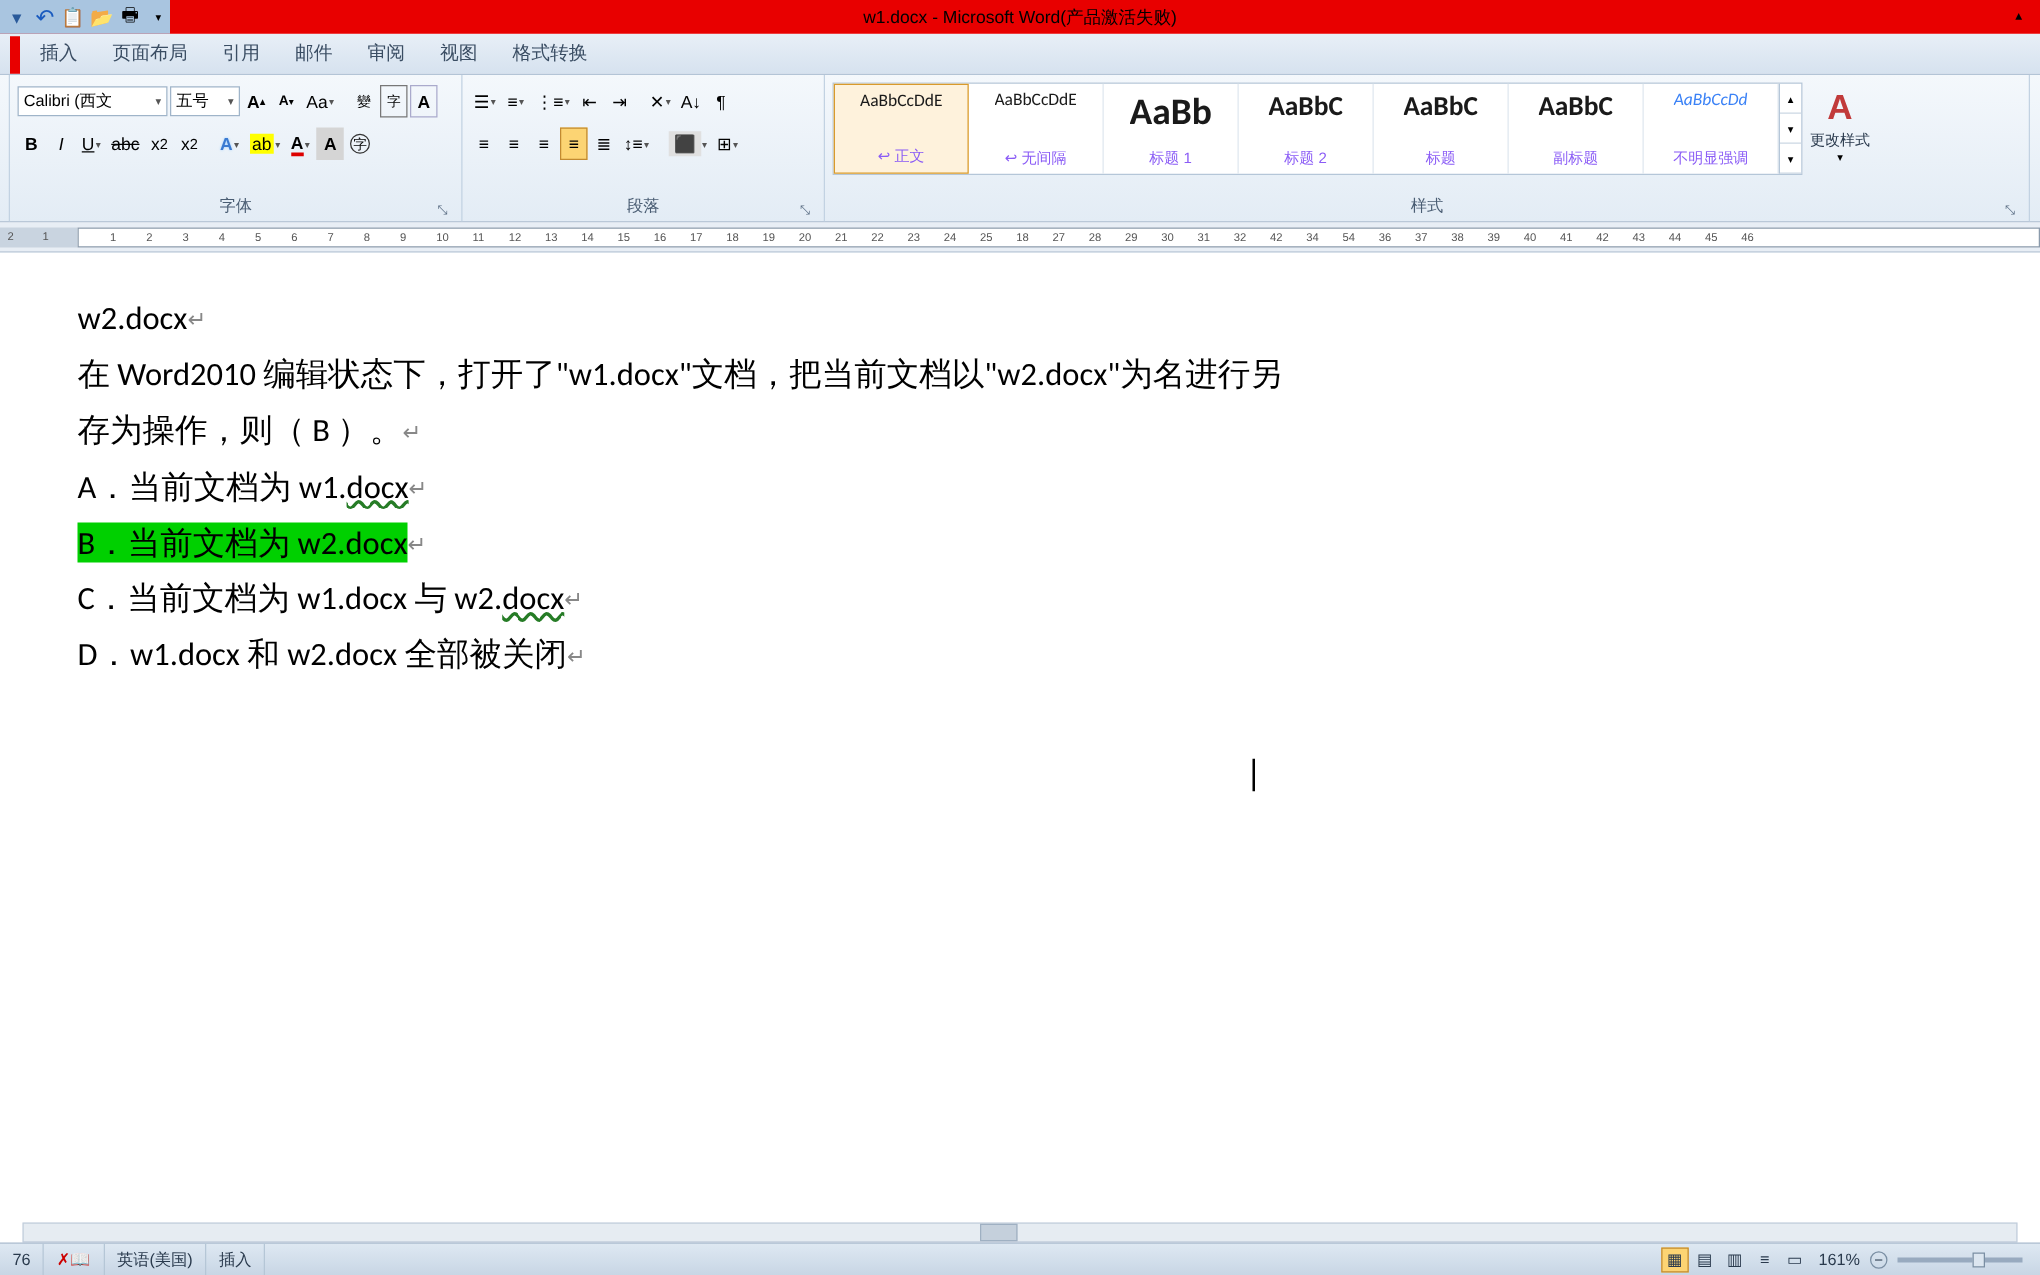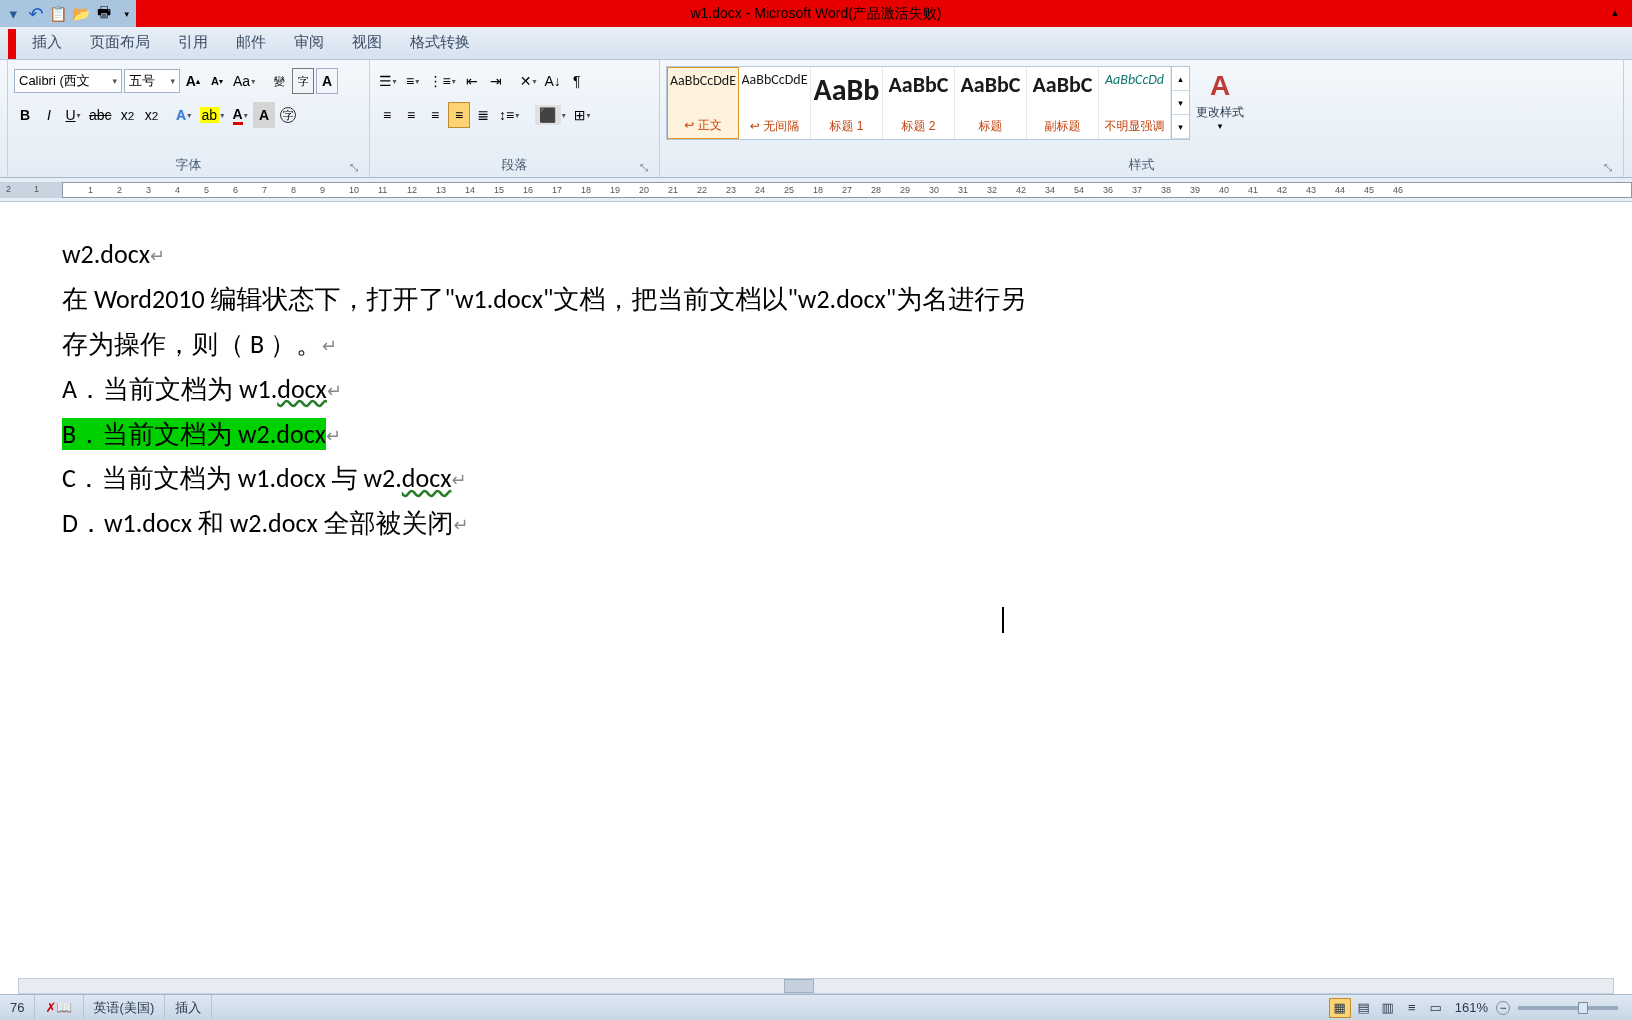--- a/index.html
+++ b/index.html
@@ -27,24 +27,24 @@
 
 .row { display: flex; align-items: center; gap: 2px; height: 34px; }
 .combo { background: #fff; border: 1px solid #9fb4c9; height: 24px; display: flex; align-items: center; padding: 0 4px; font-size: 13px; }
 .combo-arrow { margin-left: auto; font-size: 9px; color: #555; padding-left: 4px; }
 .btn-sm { min-width: 22px; height: 26px; display: flex; align-items: center; justify-content: center; cursor: pointer; font-size: 14px; border: 1px solid transparent; padding: 0 2px; }
 .btn-sm .drop { font-size: 8px; margin-left: 1px; color: #555; }
 .btn-sm.active { background: #fcd473; border-color: #c28a30; }
 
 
 .styles-gallery { display: flex; border: 1px solid #b5c6d8; background: #fff; height: 74px; }
-.style-item { width: 72px; border-right: 1px solid #e0e8f0; display: flex; flex-direction: column; align-items: center; justify-content: space-between; padding: 4px 2px; cursor: pointer; }
+.style-item { width: 108px; border-right: 1px solid #e0e8f0; display: flex; flex-direction: column; align-items: center; justify-content: space-between; padding: 4px 2px; cursor: pointer; }
 .style-item.selected { border: 1px solid #d99a2b; background: #fef2dc; }
 .style-preview { font-family: "Calibri", "SimSun"; color: #1a1a1a; white-space: nowrap; overflow: hidden; }
-.style-label { font-size: 12px; color: #c2410c; white-space: nowrap; }
+.style-label { font-size: 12px; color: #8b5cf6; white-space: nowrap; }
 .gallery-spin { width: 18px; display: flex; flex-direction: column; border-left: 1px solid #b5c6d8; }
 .gallery-spin div { flex: 1; display: flex; align-items: center; justify-content: center; font-size: 9px; cursor: pointer; border-bottom: 1px solid #ccd8e4; }
 
 .change-styles { width: 60px; display: flex; flex-direction: column; align-items: center; justify-content: center; padding: 4px; cursor: pointer; }
 .change-styles .icon { font-size: 28px; color: #c13a3a; }
 .change-styles .lbl { font-size: 12px; color: #2a3a4d; margin-top: 2px; }
 .change-styles .drop { font-size: 9px; }
 
 
 .ruler { height: 24px; background: #e8eef5; border-bottom: 1px solid #bcc9d7; position: relative; font-size: 9px; color: #555; overflow: hidden; }
@@ -108,21 +108,21 @@
   <div class="ribbon-tab">视图</div>
   <div class="ribbon-tab">格式转换</div>
 </div>
 
 <div class="ribbon">
   <div style="width:8px;border-right:1px solid #c2d2e2;"></div>
 
   <div class="rgroup" style="width:362px;">
     <div class="rgroup-body">
       <div class="row">
-        <div class="combo" style="width:108px;">
+        <div class="combo" style="width:120px;">
           <span>Calibri (西文</span>
           <span class="combo-arrow">▾</span>
         </div>
         <div class="combo" style="width:56px;">
           <span>五号</span>
           <span class="combo-arrow">▾</span>
         </div>
         <div class="btn-sm">
             <b>A</b>
             <sup style="font-size:9px;">▴</sup>
@@ -239,21 +239,21 @@
         </div>
         <div class="style-item">
           <div class="style-preview" style="font-size:22px;font-weight:bold;">AaBbC</div>
           <div class="style-label">标题</div>
         </div>
         <div class="style-item">
           <div class="style-preview" style="font-size:22px;font-weight:bold;">AaBbC</div>
           <div class="style-label">副标题</div>
         </div>
         <div class="style-item">
-          <div class="style-preview" style="font-size:14px;font-style:italic;color:#0f766e;">AaBbCcDd</div>
+          <div class="style-preview" style="font-size:14px;font-style:italic;color:#3b82f6;">AaBbCcDd</div>
           <div class="style-label">不明显强调</div>
         </div>
         <div class="gallery-spin">
           <div>▴</div>
           <div>▾</div>
           <div>▾</div>
         </div>
       </div>
       <div class="change-styles">
         <div class="icon ico-styleA">A</div>

